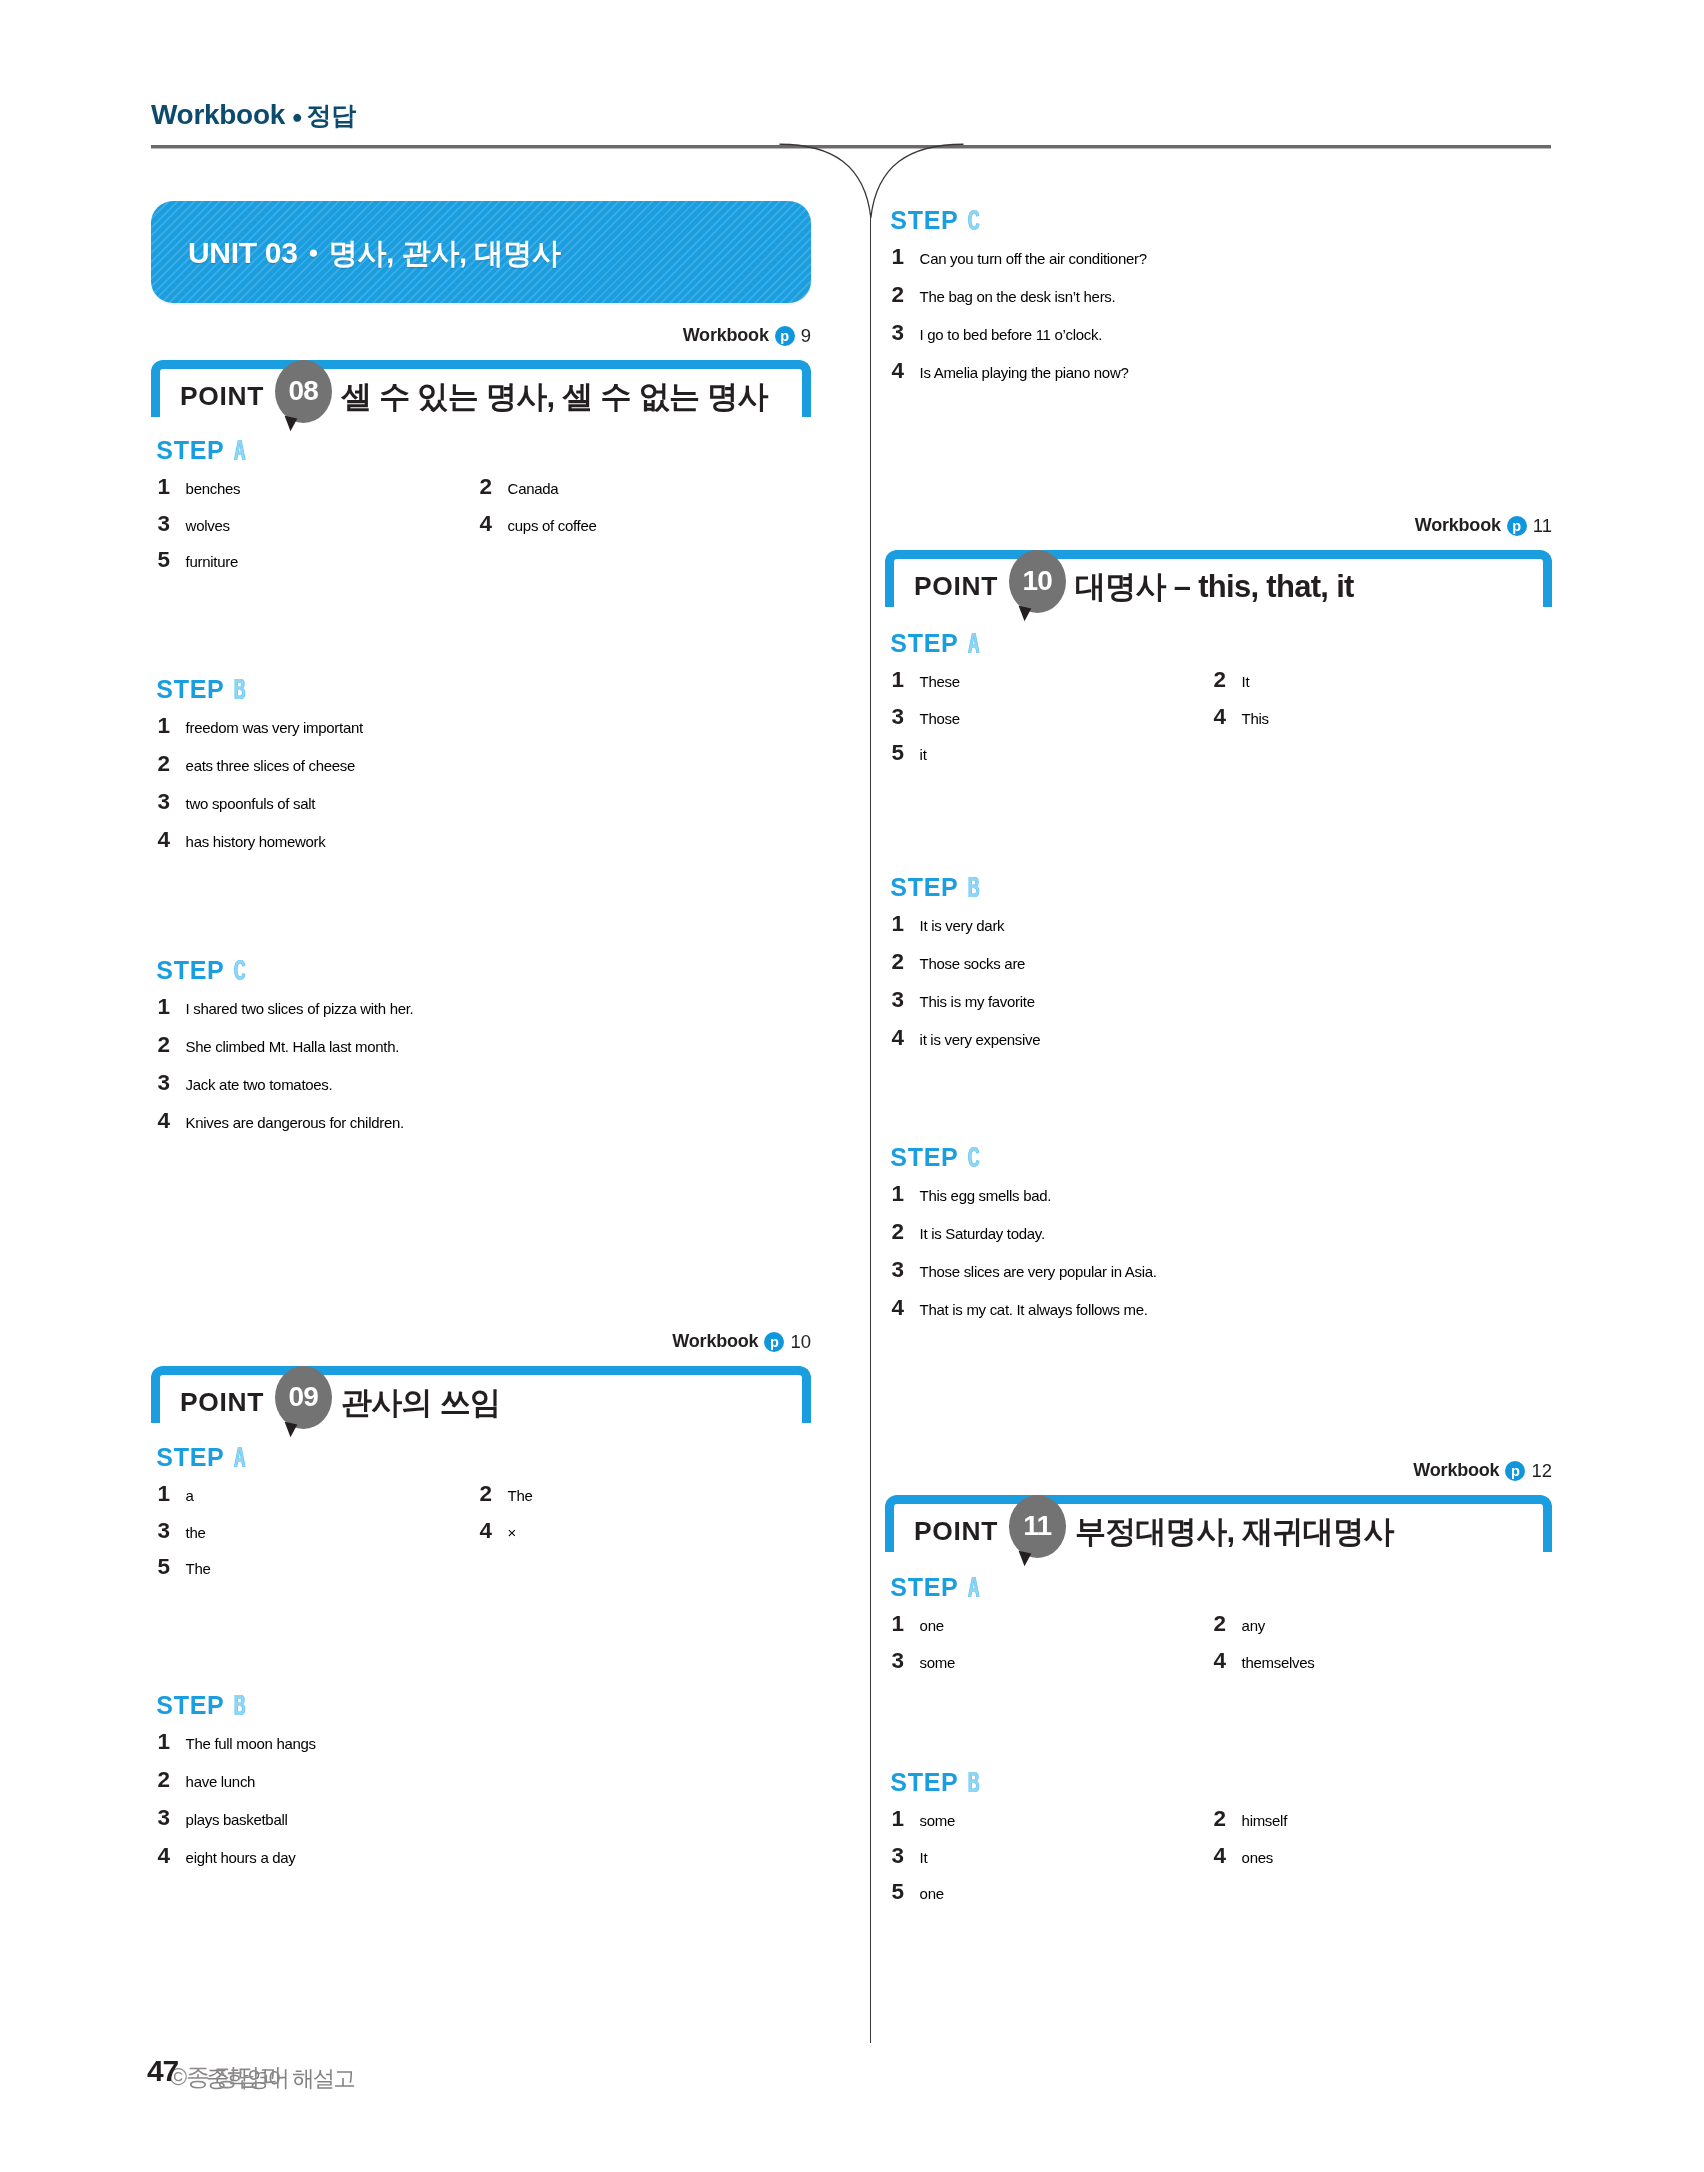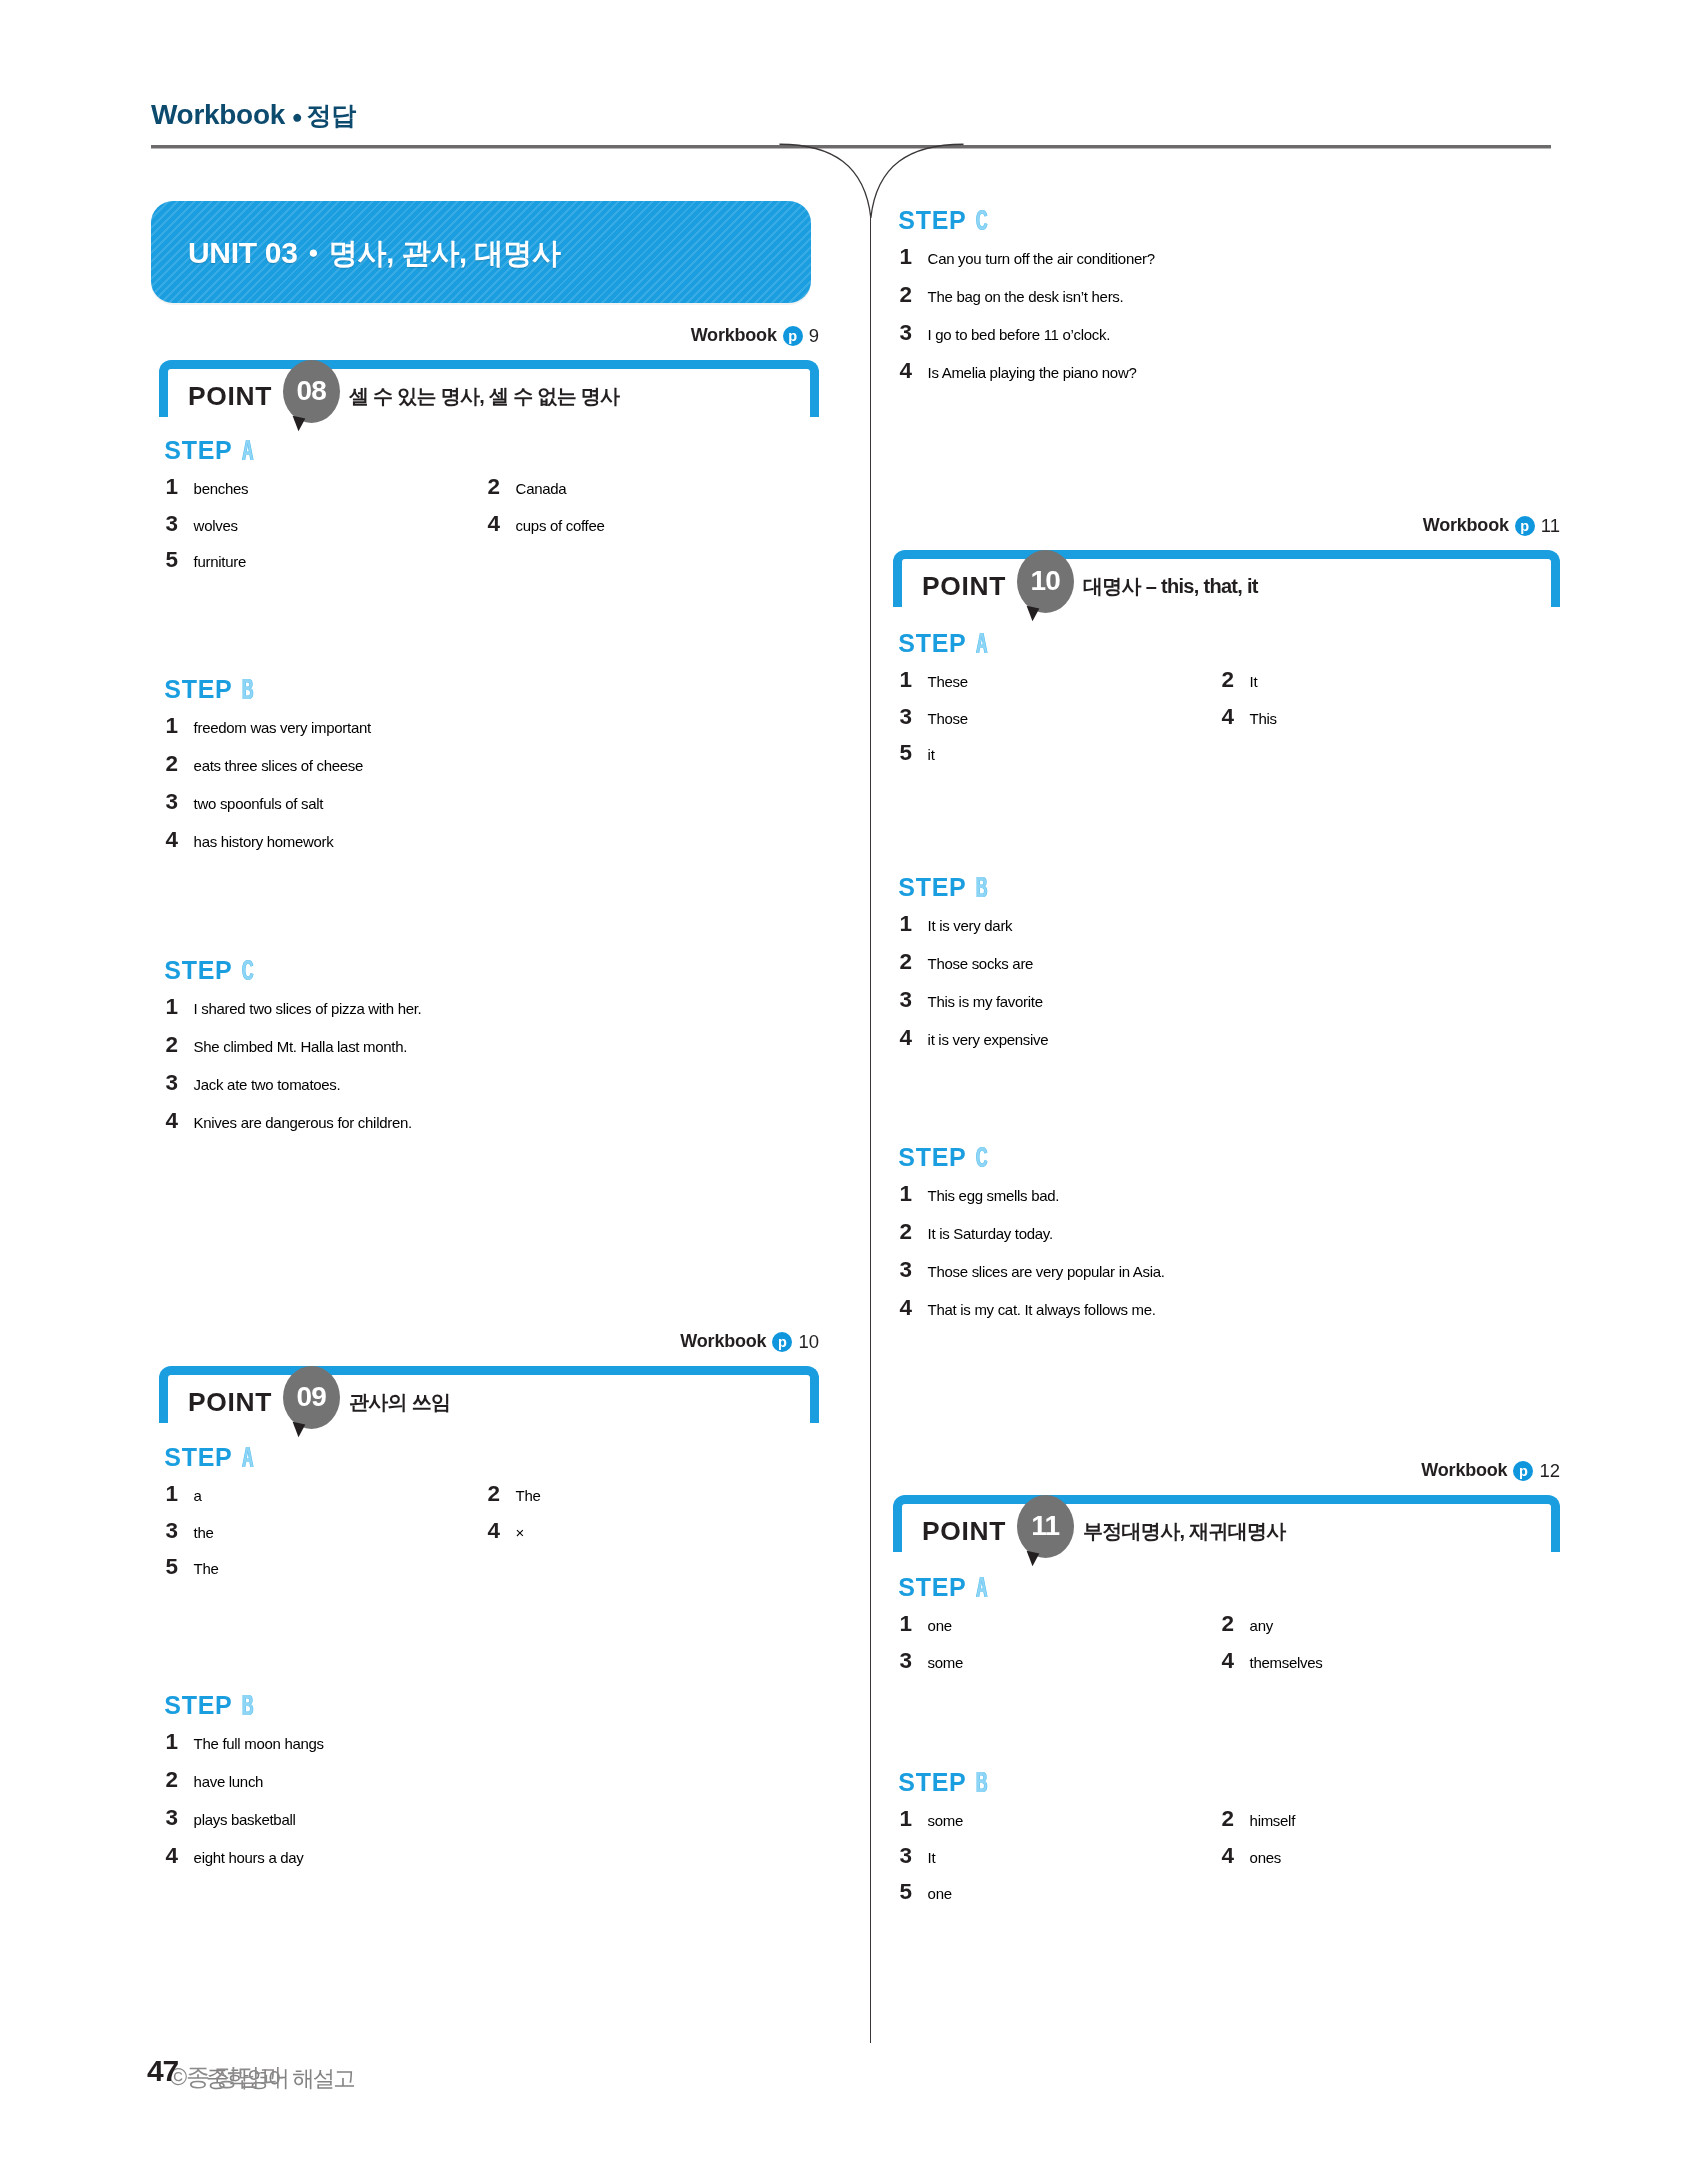--- a/index.html
+++ b/index.html
@@ -96,21 +96,21 @@
     margin-top:-10.6px;
   }
   .point-head .bubble::after{
     content:""; position:absolute; left:8px; bottom:-8px;
     width:0;height:0;
     border-left:9.2px solid transparent; border-right:4px solid transparent;
     border-top:14.5px solid #231f20;
     transform:rotate(12deg);
   }
   .point-head .bubble span { color:#ffffff; font-size:28px; font-weight:bold; letter-spacing:-0.7px; }
-  .point-head .ptitle { font-size:20px; font-weight:bold; color:#231f20; letter-spacing:-0.7px; }
+  .point-head .ptitle { font-size:31px; font-weight:bold; color:#231f20; letter-spacing:-0.7px; }
 
   
   .step-label {
     display:flex; align-items:flex-end; gap:9.2px; margin:0 0 9.2px 5.3px;
     height:37px;
   }
   .step-label .word {
     font-size:25px; font-weight:bold; color:#1b9ee0; letter-spacing:0.7px;
   }
   .step-label .glyph {
@@ -129,21 +129,21 @@
   .ans-row .cell { display:flex; align-items:baseline; }
   .ans-row .cell.c1 { width:322px; flex:none; }
   .ans-row .num {
     font-size:22.5px; font-weight:bold; color:#231f20;
     width:28px; flex:none; letter-spacing:-0.7px;
   }
   .ans-row .txt { font-size:15px; color:#000000; letter-spacing:-0.3px; }
 
   .ans-list.single .ans-row { margin-bottom:12px; }
 
-  .block { position:absolute; left:8px; width:100%; }
+  .block { position:absolute; left:0; width:100%; }
 
   
   .footer { position:absolute; left:147px; top:2054px; white-space:nowrap; }
   .footer .pgnum {
     font-size:30px; font-weight:bold; color:#231f20; letter-spacing:-1.3px;
     position:relative; z-index:3;
   }
   .footer .mark {
     position:absolute; left:22.5px; top:6.6px; font-size:24px; color:#8d8a8b; z-index:2;
     letter-spacing:-1.3px;

